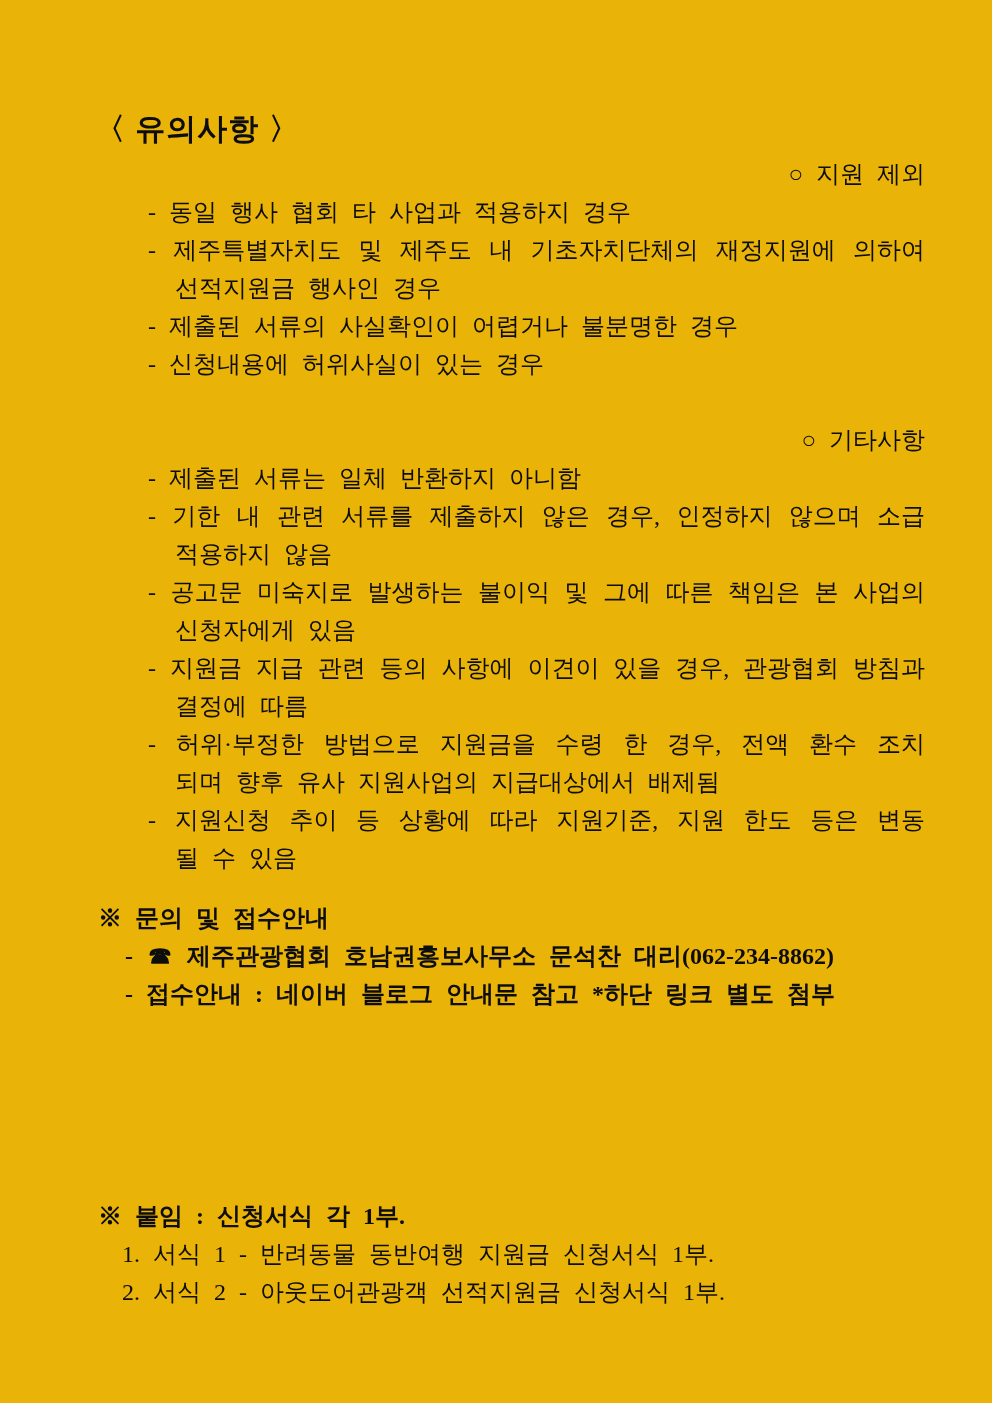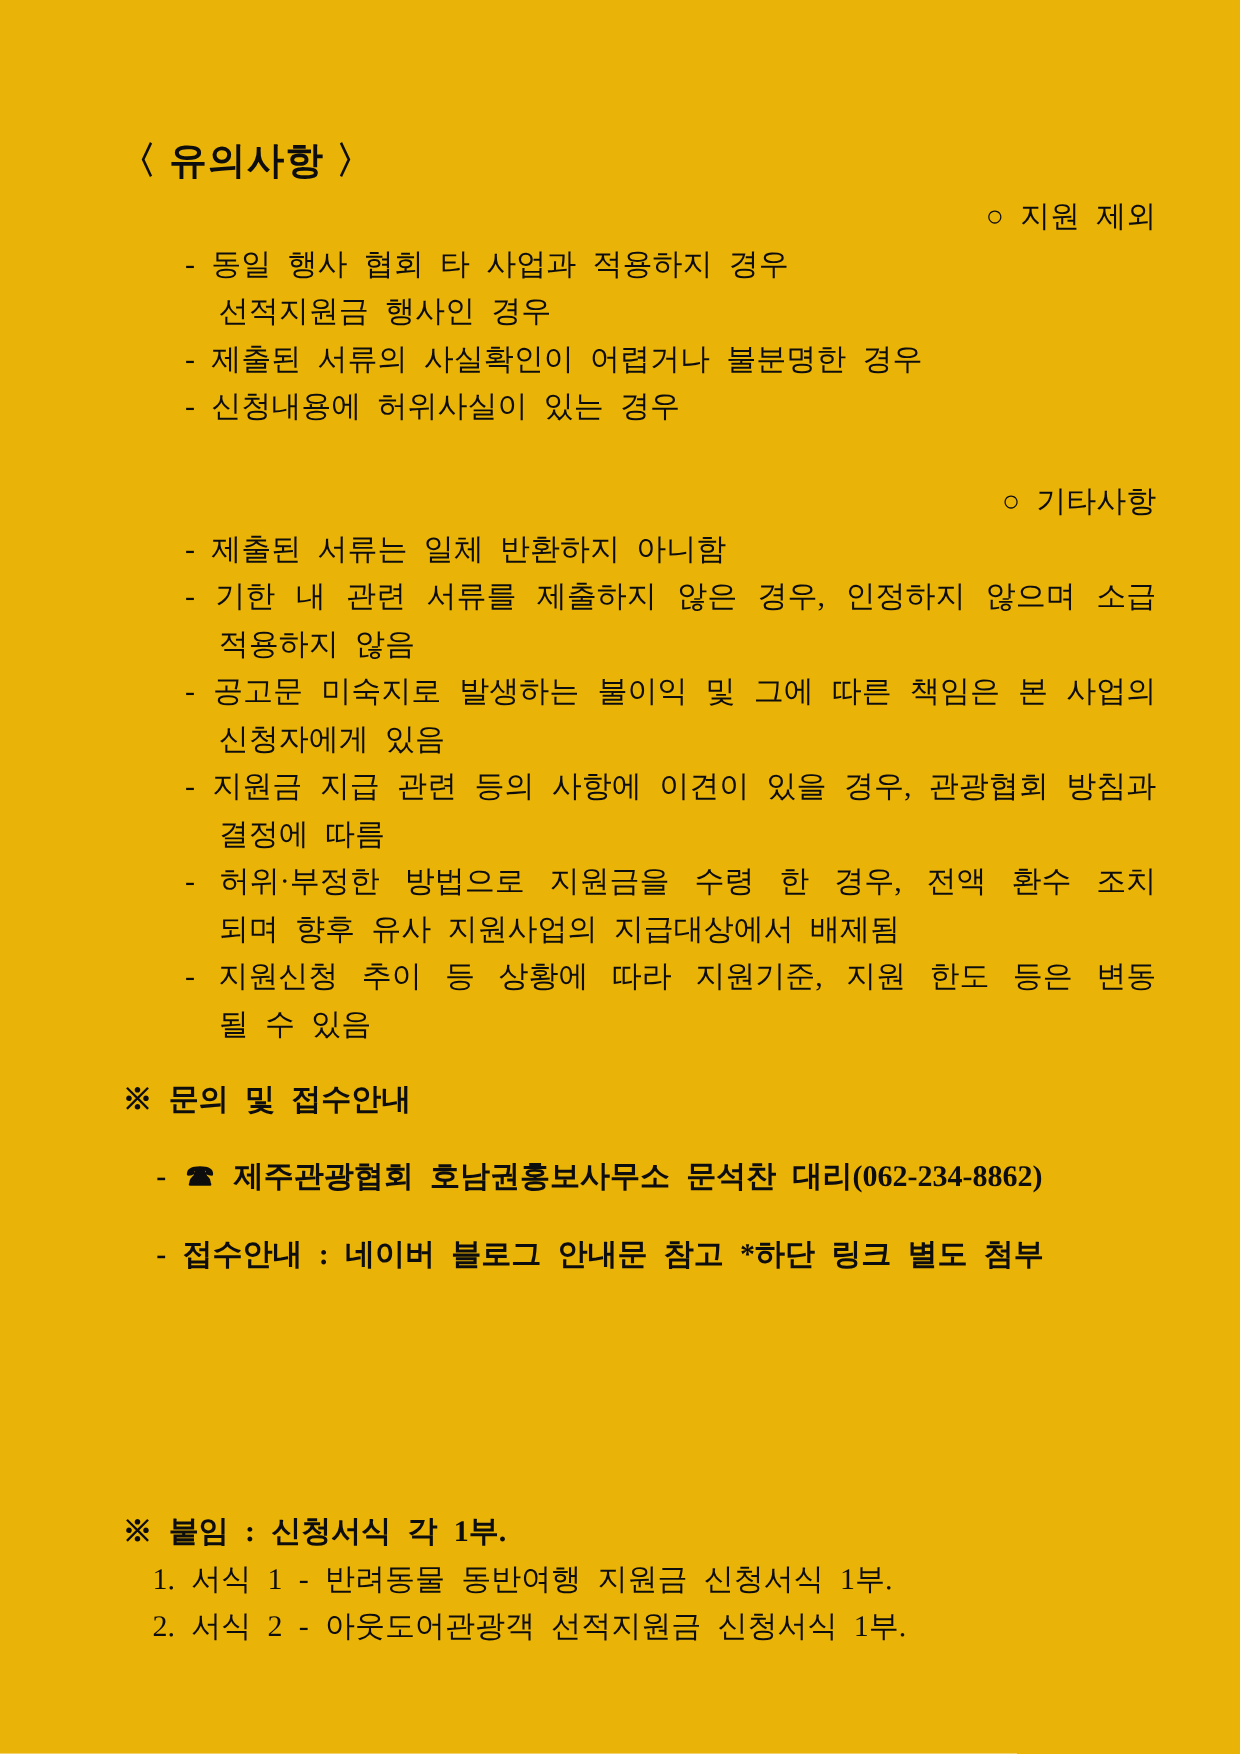--- a/index.html
+++ b/index.html
@@ -33,39 +33,40 @@
   .stretch {
     white-space:normal;
     word-spacing:2px;
     text-align:justify;
     text-align-last:justify;
   }
   .bold { font-weight:bold; }
   .ind-a { padding-left:25px;text-align:right; }   
   .ind-b { padding-left:53px; }   
   .ind-c { padding-left:80px; }   
-  .ind-d { padding-left:30px;margin-top:24px; }   
+  .ind-d { padding-left:30px; }   
   .ind-e { padding-left:27px; }   
   .ind-f { padding-left:3px;  }   
   .mt-sect { margin-top:9px; }
   .sp-38  { height:38px; }
   .sp-22  { height:22px; }
   .sp-184 { height:184px; }
   .phone-icon { padding:0 2px; }
 </style>
 </head>
 <body>
 
 <div class="page">
 
   <div class="doc-title">〈 유의사항 〉</div>
 
   <div class="mt-sect">
     <div class="line ind-a">○ 지원 제외</div>
     <div class="line ind-b">- 동일 행사 협회 타 사업과 적용하지 경우</div>
+    <div class="line ind-b stretch">- 제주특별자치도 및 제주도 내 기초자치단체의 재정지원에 의하여</div>
     <div class="line ind-c">선적지원금 행사인 경우</div>
     <div class="line ind-b">- 제출된 서류의 사실확인이 어렵거나 불분명한 경우</div>
     <div class="line ind-b">- 신청내용에 허위사실이 있는 경우</div>
   </div>
 
   <div class="sp-38"></div>
 
   <div>
     <div class="line ind-a">○ 기타사항</div>
     <div class="line ind-b">- 제출된 서류는 일체 반환하지 아니함</div>

